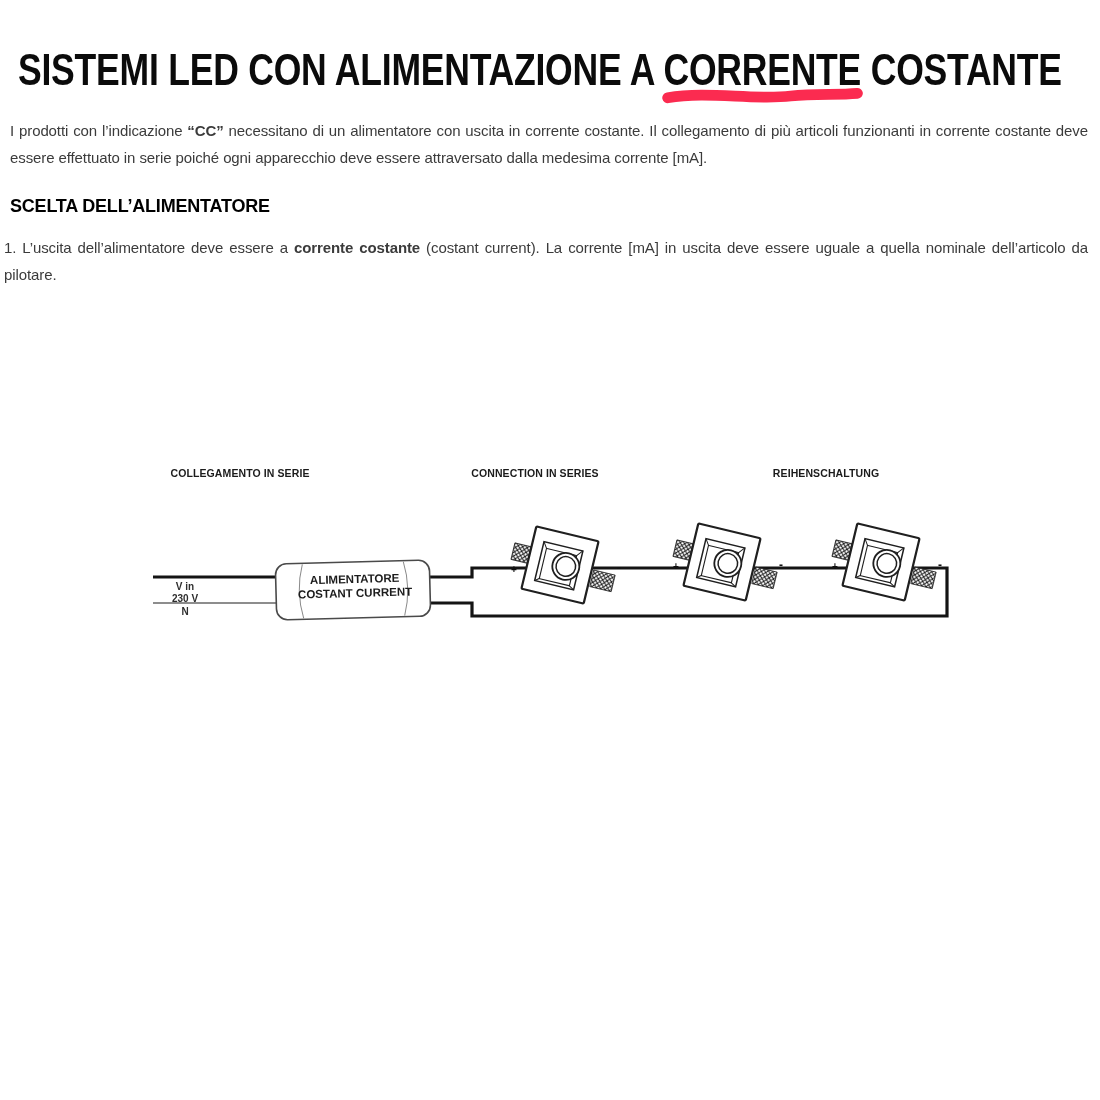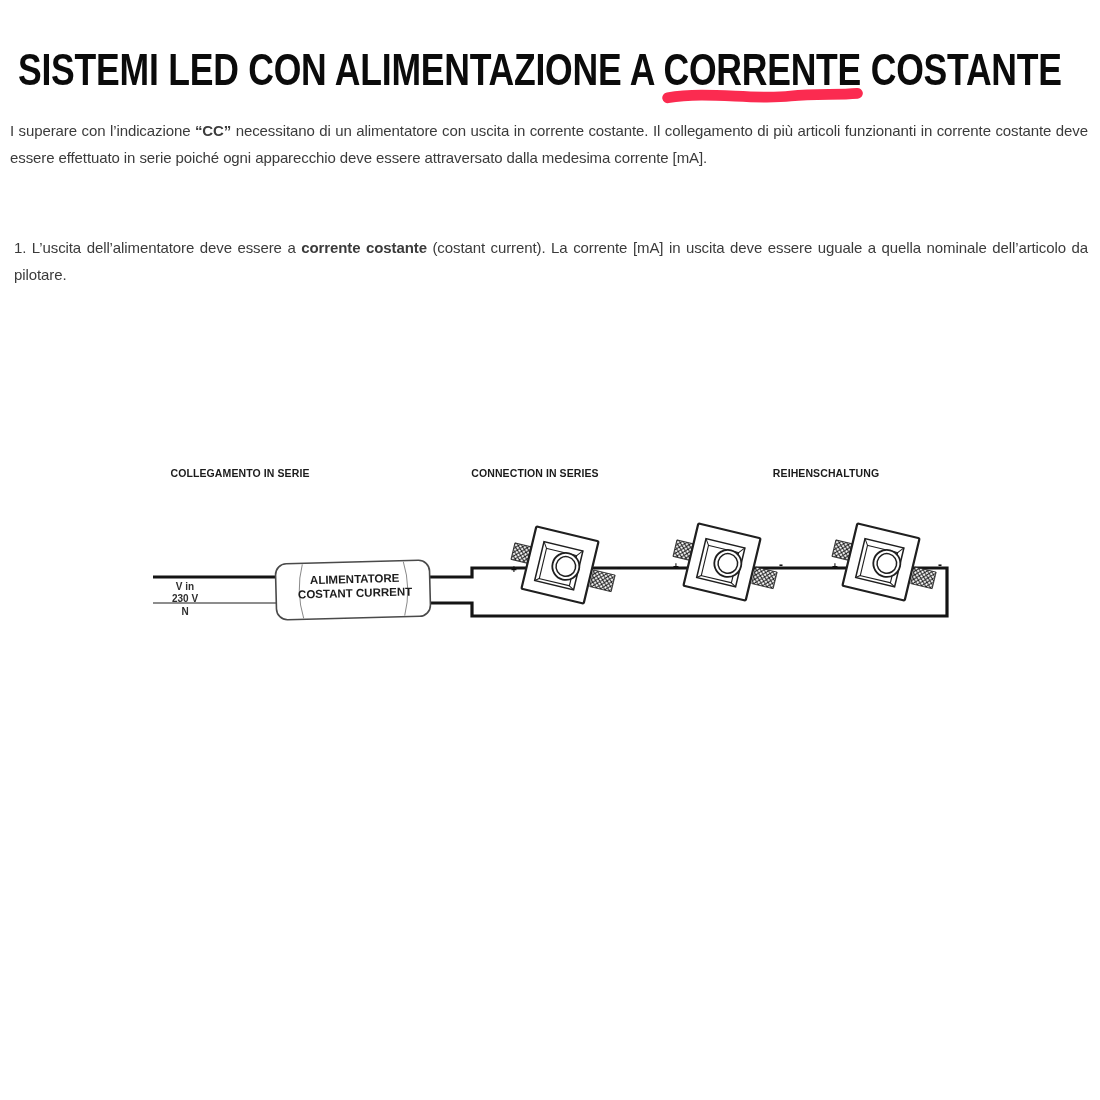--- a/index.html
+++ b/index.html
@@ -60,21 +60,21 @@
     top: 196px;
     margin: 0;
     font-size: 18px;
     line-height: 20px;
     font-weight: bold;
     letter-spacing: -0.2px;
     color: #000000;
   }
   .rules {
     position: absolute;
-    left: 14px;
+    left: 4px;
     right: 12px;
     top: 234px;
   }
   .rules p {
     margin: 0;
     font-size: 15px;
     line-height: 27px;
     letter-spacing: -0.1px;
     text-align: justify;
   }
@@ -130,22 +130,23 @@
 </style>
 </head>
 <body>
 
 <div class="page">
 
   <h1 class="title"><span>SISTEMI LED CON ALIMENTAZIONE A </span><span class="highlight"><svg class="swoosh" viewBox="0 0 224 20" preserveAspectRatio="none" aria-hidden="true">
           <path d="M9,12 C52,4 100,15 142,10 C168,7 192,9 214,7" fill="none" stroke="#FB2B50" stroke-width="12" stroke-linecap="round"></path>
         </svg><span>CORRENTE</span></span><span> COSTANTE</span></h1>
 
-  <p class="intro"><span>I superare con l’indicazione </span><b>“CC”</b><span> necessitano di un alimentatore con uscita in corrente costante. Il collegamento di più articoli funzionanti in corrente costante deve essere effettuato in serie poiché ogni apparecchio deve essere attraversato dalla medesima corrente [mA].</span></p>
-
+  <p class="intro"><span>I prodotti con l’indicazione </span><b>“CC”</b><span> necessitano di un alimentatore con uscita in corrente costante. Il collegamento di più articoli funzionanti in corrente costante deve essere effettuato in serie poiché ogni apparecchio deve essere attraversato dalla medesima corrente [mA].</span></p>
+
+  <h2 class="section-heading">SCELTA DELL’ALIMENTATORE</h2>
 
   <div class="rules">
     <p><span>1. L’uscita dell’alimentatore deve essere a </span><b>corrente costante</b><span> (costant current). La corrente [mA] in uscita deve essere uguale a quella nominale dell’articolo da pilotare.</span></p>
   </div>
 
 
   <svg class="diagram" viewBox="0 0 830 190">
     <defs>
       <pattern id="hatch" patternUnits="userSpaceOnUse" width="4.5" height="4.5">
         <rect width="4.5" height="4.5" fill="#ffffff"></rect>

